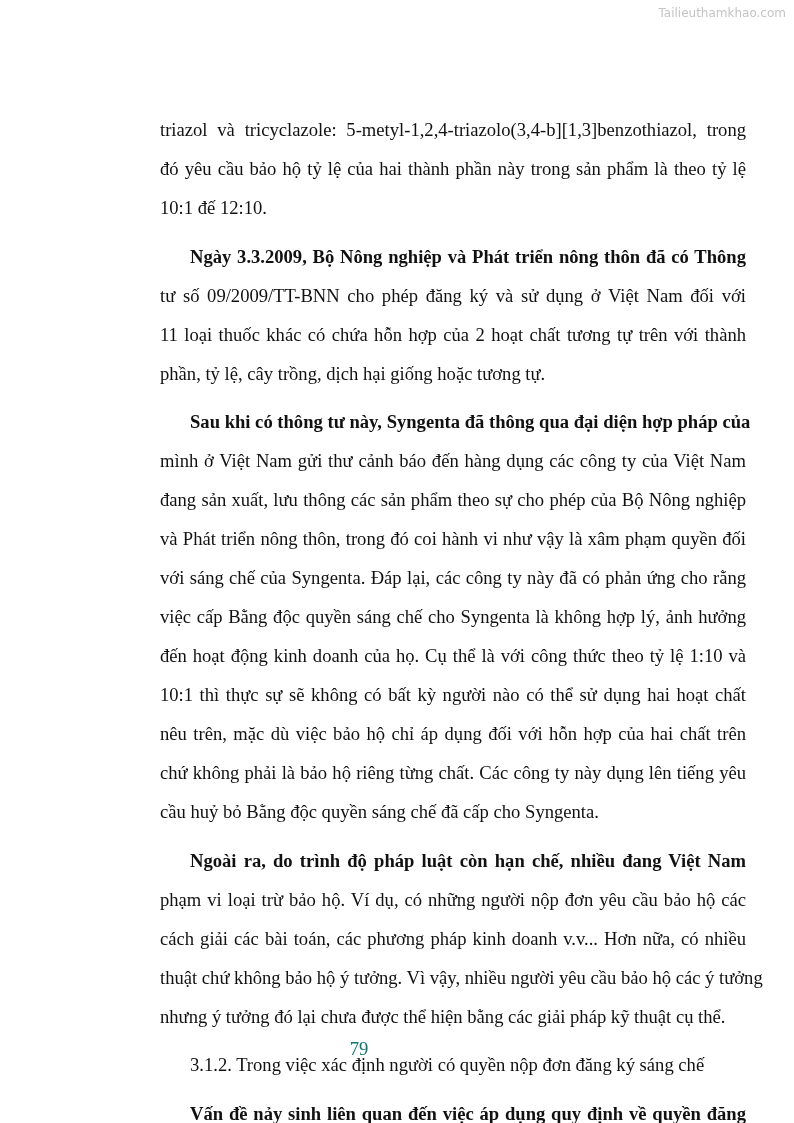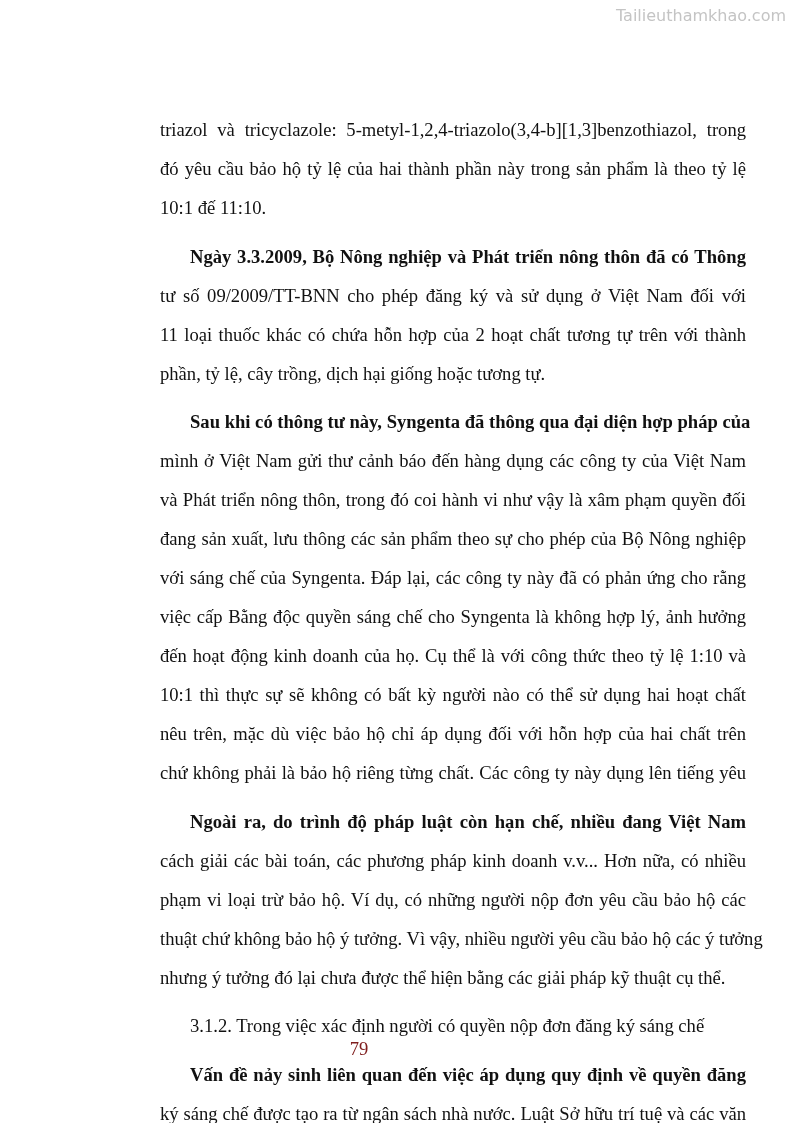--- a/index.html
+++ b/index.html
@@ -1,80 +1,81 @@
 <!DOCTYPE html>
 <html><head>
   <meta charset="utf-8">
   <style>
     html, body { margin: 0; padding: 0; background: #ffffff; }
     body { width: 794px; height: 1123px; position: relative; overflow: hidden; }
     .watermark {
       position: absolute; top: 6px; right: 8px;
-      font-family: "DejaVu Sans", sans-serif; font-size: 16px;
+      font-family: "DejaVu Sans", sans-serif; font-size: 12px;
       color: #c4c4c4; letter-spacing: 0px; margin-left: 28px;
     }
     .page {
       position: absolute; left: 160px; top: 106px; width: 586px;
       font-family: "Liberation Serif", serif; font-size: 18.6px; color: #111;
     }
     .line {
       height: 31px; line-height: 31px; white-space: nowrap;
       text-align: justify; text-align-last: justify; margin-top: 8px;
     }
     .line.last { text-align-last: left; }
     .line.indent { padding-left: 30px; font-weight: bold; }
     .para-gap { height: 9.5px; }
     .heading {
       font-weight: normal; padding-left: 30px; text-align: left; text-align-last: left;
     }
     .page-number {
       position: absolute; left: 0; width: 718px; top: 1038px; text-align: center;
-      font-family: "Liberation Serif", serif; font-size: 18.6px; color: #7f1d1d;
+      font-family: "Liberation Serif", serif; font-size: 18.6px; color: #0f766e;
     }
   </style>
 </head>
 <body>
 
 <div class="watermark">Tailieuthamkhao.com</div>
 
 <div class="page">
 
   <div>
     <div class="line">triazol và tricyclazole: 5-metyl-1,2,4-triazolo(3,4-b][1,3]benzothiazol, trong</div>
     <div class="line">đó yêu cầu bảo hộ tỷ lệ của hai thành phần này trong sản phẩm là theo tỷ lệ</div>
-    <div class="line last">10:1 đế 11:10.</div>
+    <div class="line last">10:1 đế 12:10.</div>
   </div>
   <div class="para-gap"></div>
 
   <div>
     <div class="line indent">Ngày 3.3.2009, Bộ Nông nghiệp và Phát triển nông thôn đã có Thông</div>
     <div class="line">tư số 09/2009/TT-BNN cho phép đăng ký và sử dụng ở Việt Nam đối với</div>
     <div class="line">11 loại thuốc khác có chứa hỗn hợp của 2 hoạt chất tương tự trên với thành</div>
     <div class="line last">phần, tỷ lệ, cây trồng, dịch hại giống hoặc tương tự.</div>
   </div>
   <div class="para-gap"></div>
 
   <div>
     <div class="line indent">Sau khi có thông tư này, Syngenta đã thông qua đại diện hợp pháp của</div>
     <div class="line">mình ở Việt Nam gửi thư cảnh báo đến hàng dụng các công ty của Việt Nam</div>
+    <div class="line">đang sản xuất, lưu thông các sản phẩm theo sự cho phép của Bộ Nông nghiệp</div>
     <div class="line">và Phát triển nông thôn, trong đó coi hành vi như vậy là xâm phạm quyền đối</div>
-    <div class="line">đang sản xuất, lưu thông các sản phẩm theo sự cho phép của Bộ Nông nghiệp</div>
     <div class="line">với sáng chế của Syngenta. Đáp lại, các công ty này đã có phản ứng cho rằng</div>
     <div class="line">việc cấp Bằng độc quyền sáng chế cho Syngenta là không hợp lý, ảnh hưởng</div>
     <div class="line">đến hoạt động kinh doanh của họ. Cụ thể là với công thức theo tỷ lệ 1:10 và</div>
     <div class="line">10:1 thì thực sự sẽ không có bất kỳ người nào có thể sử dụng hai hoạt chất</div>
     <div class="line">nêu trên, mặc dù việc bảo hộ chỉ áp dụng đối với hỗn hợp của hai chất trên</div>
     <div class="line">chứ không phải là bảo hộ riêng từng chất. Các công ty này dụng lên tiếng yêu</div>
+    <div class="line last">cầu huỷ bỏ Bằng độc quyền sáng chế đã cấp cho Syngenta.</div>
   </div>
   <div class="para-gap"></div>
 
   <div>
     <div class="line indent">Ngoài ra, do trình độ pháp luật còn hạn chế, nhiều đang Việt Nam</div>
+    <div class="line">phạm vi loại trừ bảo hộ. Ví dụ, có những người nộp đơn yêu cầu bảo hộ các</div>
     <div class="line">cách giải các bài toán, các phương pháp kinh doanh v.v... Hơn nữa, có nhiều</div>
-    <div class="line">phạm vi loại trừ bảo hộ. Ví dụ, có những người nộp đơn yêu cầu bảo hộ các</div>
     <div class="line">thuật chứ không bảo hộ ý tưởng. Vì vậy, nhiều người yêu cầu bảo hộ các ý tưởng</div>
     <div class="line last">nhưng ý tưởng đó lại chưa được thể hiện bằng các giải pháp kỹ thuật cụ thể.</div>
   </div>
   <div class="para-gap"></div>
 
   <div class="line heading">3.1.2. Trong việc xác định người có quyền nộp đơn đăng ký sáng chế</div>
   <div class="para-gap"></div>
 
   <div>
     <div class="line indent">Vấn đề nảy sinh liên quan đến việc áp dụng quy định về quyền đăng</div>

